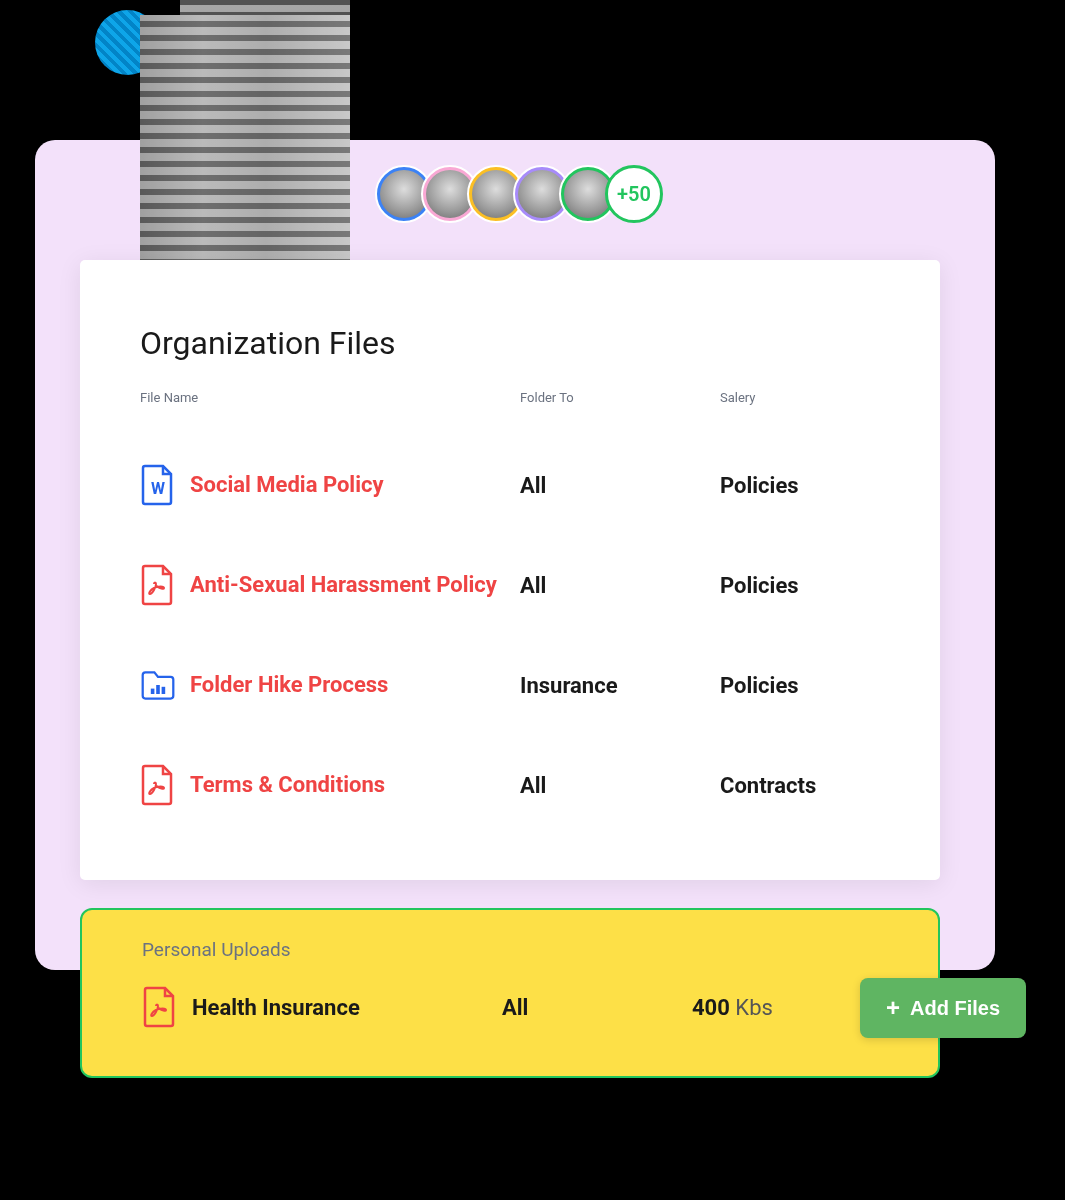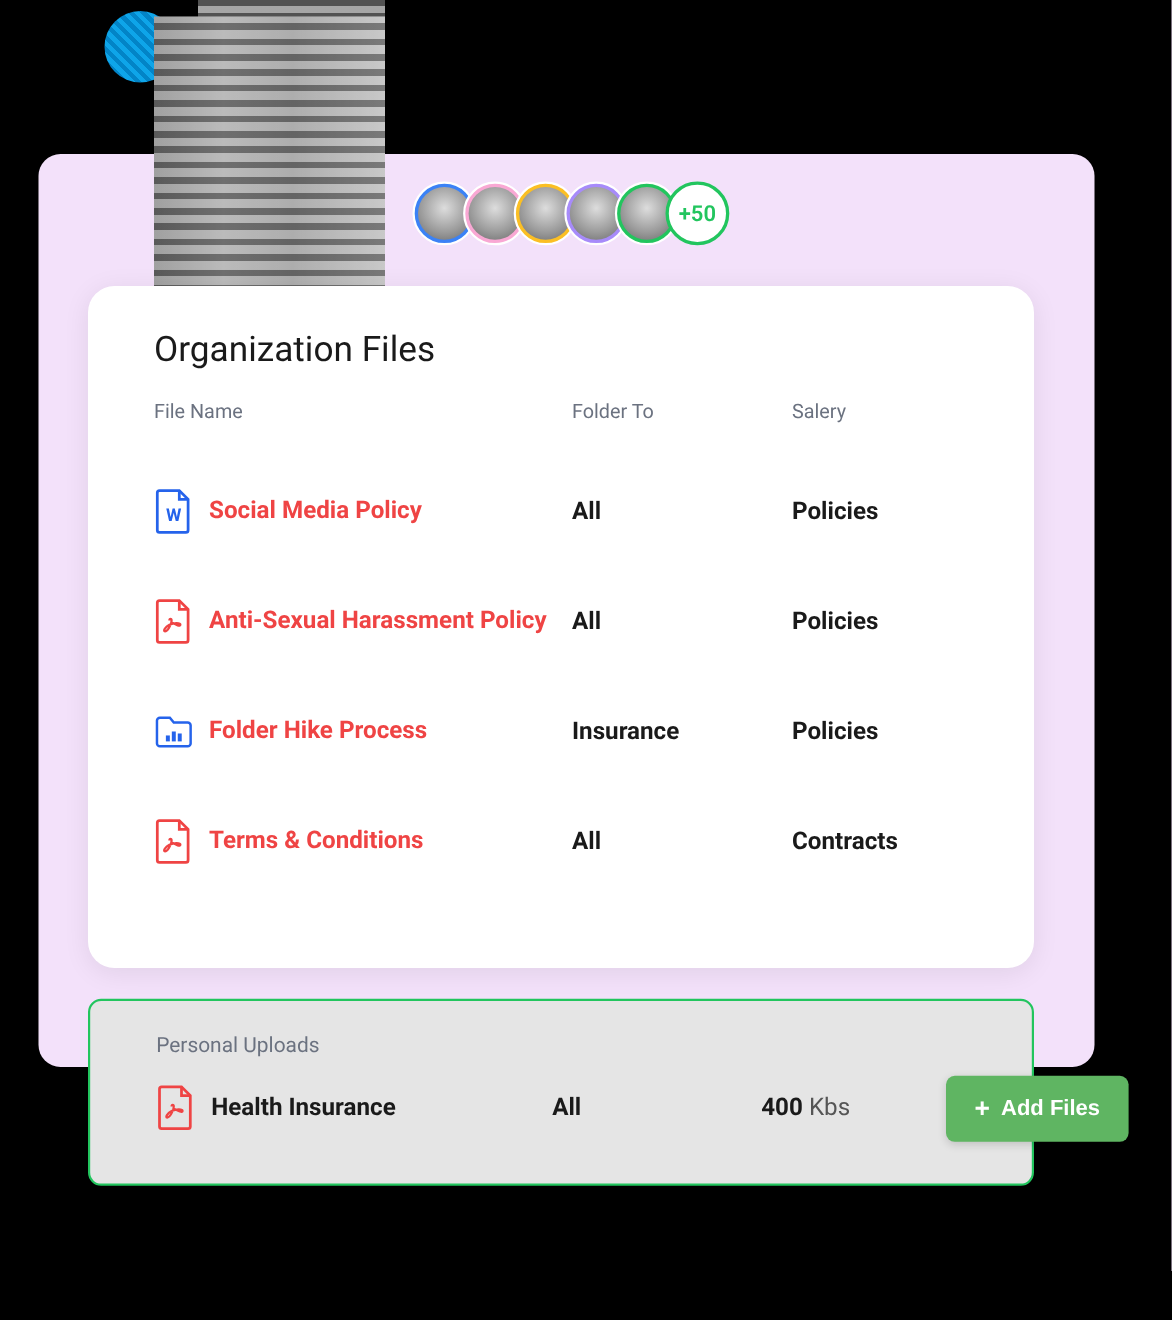--- a/index.html
+++ b/index.html
@@ -113,35 +113,35 @@
       color: #22c55e;
       font-size: 20px;
     }
     .card-main {
       position: absolute;
       top: 260px;
       left: 80px;
       width: 860px;
       height: 620px;
       background: #fff;
-      border-radius: 24px;
-      padding: 38px 60px 40px 60px;
+      border-radius: 5px;
+      padding: 64px 60px 40px 60px;
       box-shadow: 0 4px 24px rgba(0,0,0,0.08);
     }
     .card-title {
       font-size: 32px;
       font-weight: 400;
       color: #1a1a1a;
       margin-bottom: 28px;
     }
     .table-header {
       display: grid;
       grid-template-columns: 380px 200px 180px;
       color: #6b7280;
-      font-size: 18px;
+      font-size: 13px;
       margin-bottom: 30px;
     }
     .file-row {
       display: grid;
       grid-template-columns: 50px 330px 200px 180px;
       align-items: center;
       min-height: 100px;
       padding: 10px 0;
     }
     .file-icon {
@@ -162,21 +162,21 @@
       font-size: 22px;
       font-weight: 700;
       color: #1a1a1a;
     }
     .card-personal {
       position: absolute;
       top: 908px;
       left: 80px;
       width: 860px;
       height: 170px;
-      background: #e5e5e5;
+      background: #fde047;
       border: 2px solid #22c55e;
       border-radius: 12px;
       padding: 28px 60px 20px 60px;
     }
     .personal-title {
       font-size: 19px;
       color: #6b7280;
       margin-bottom: 24px;
     }
     .personal-row {

